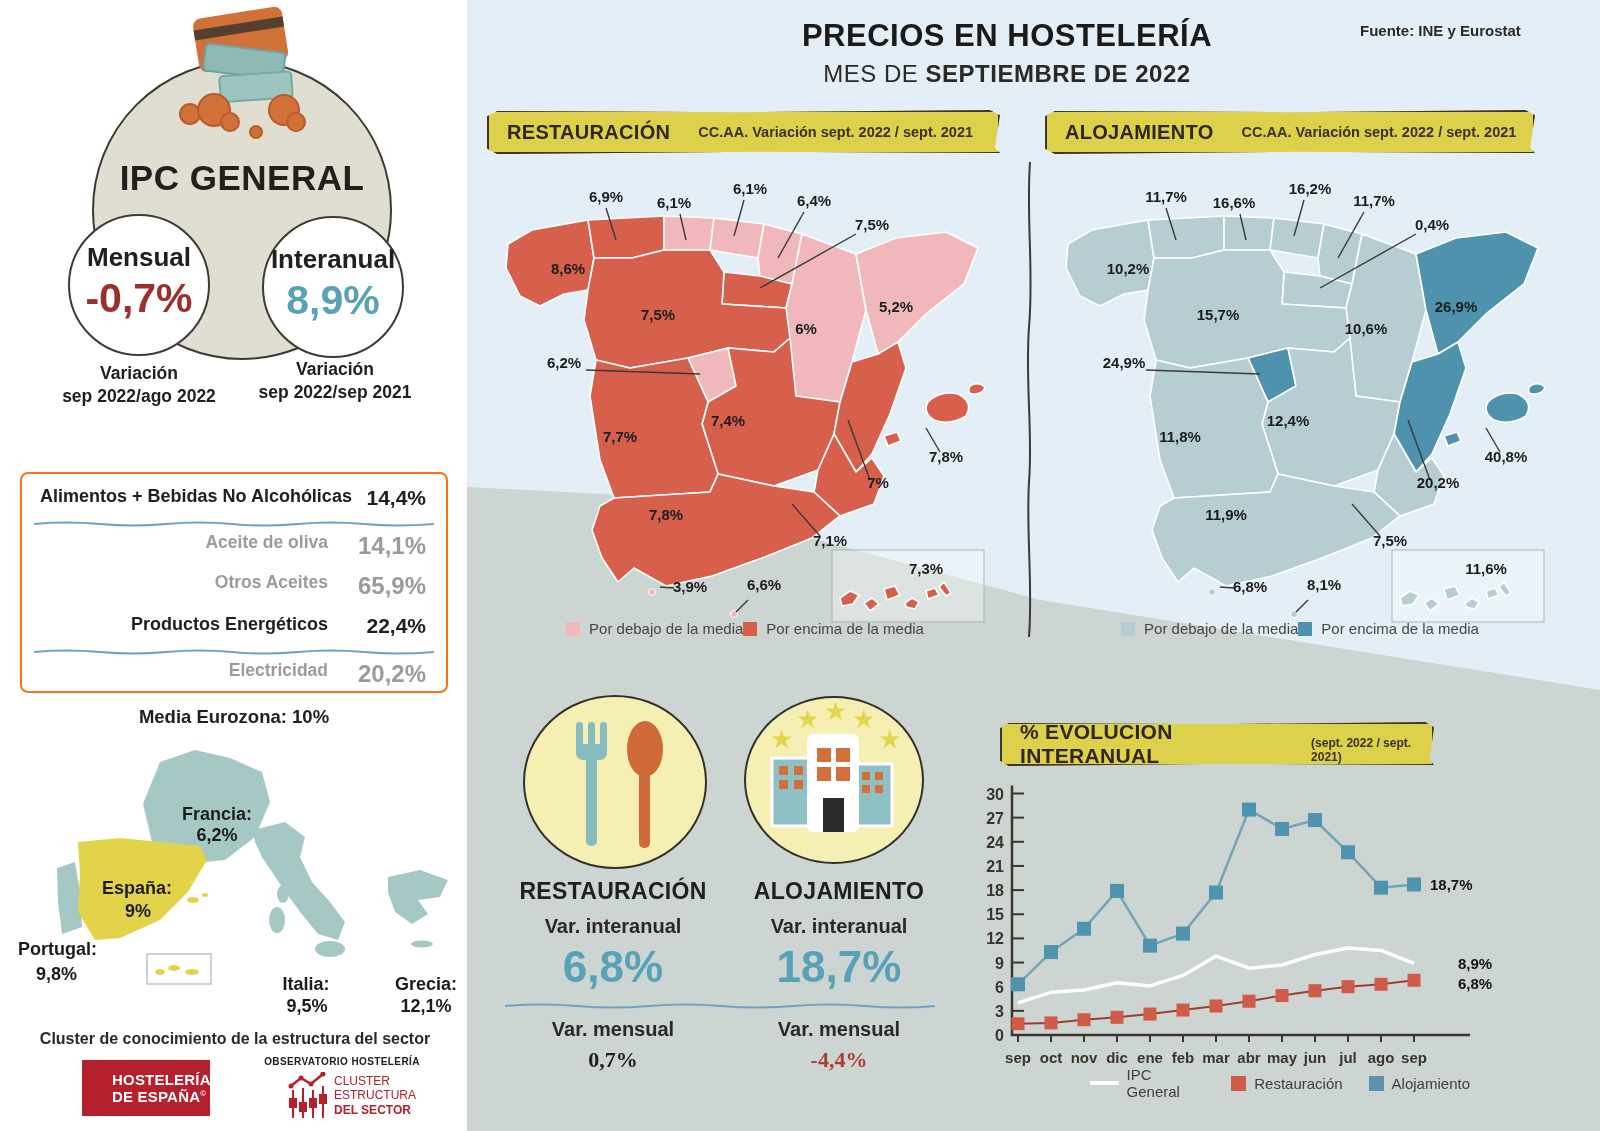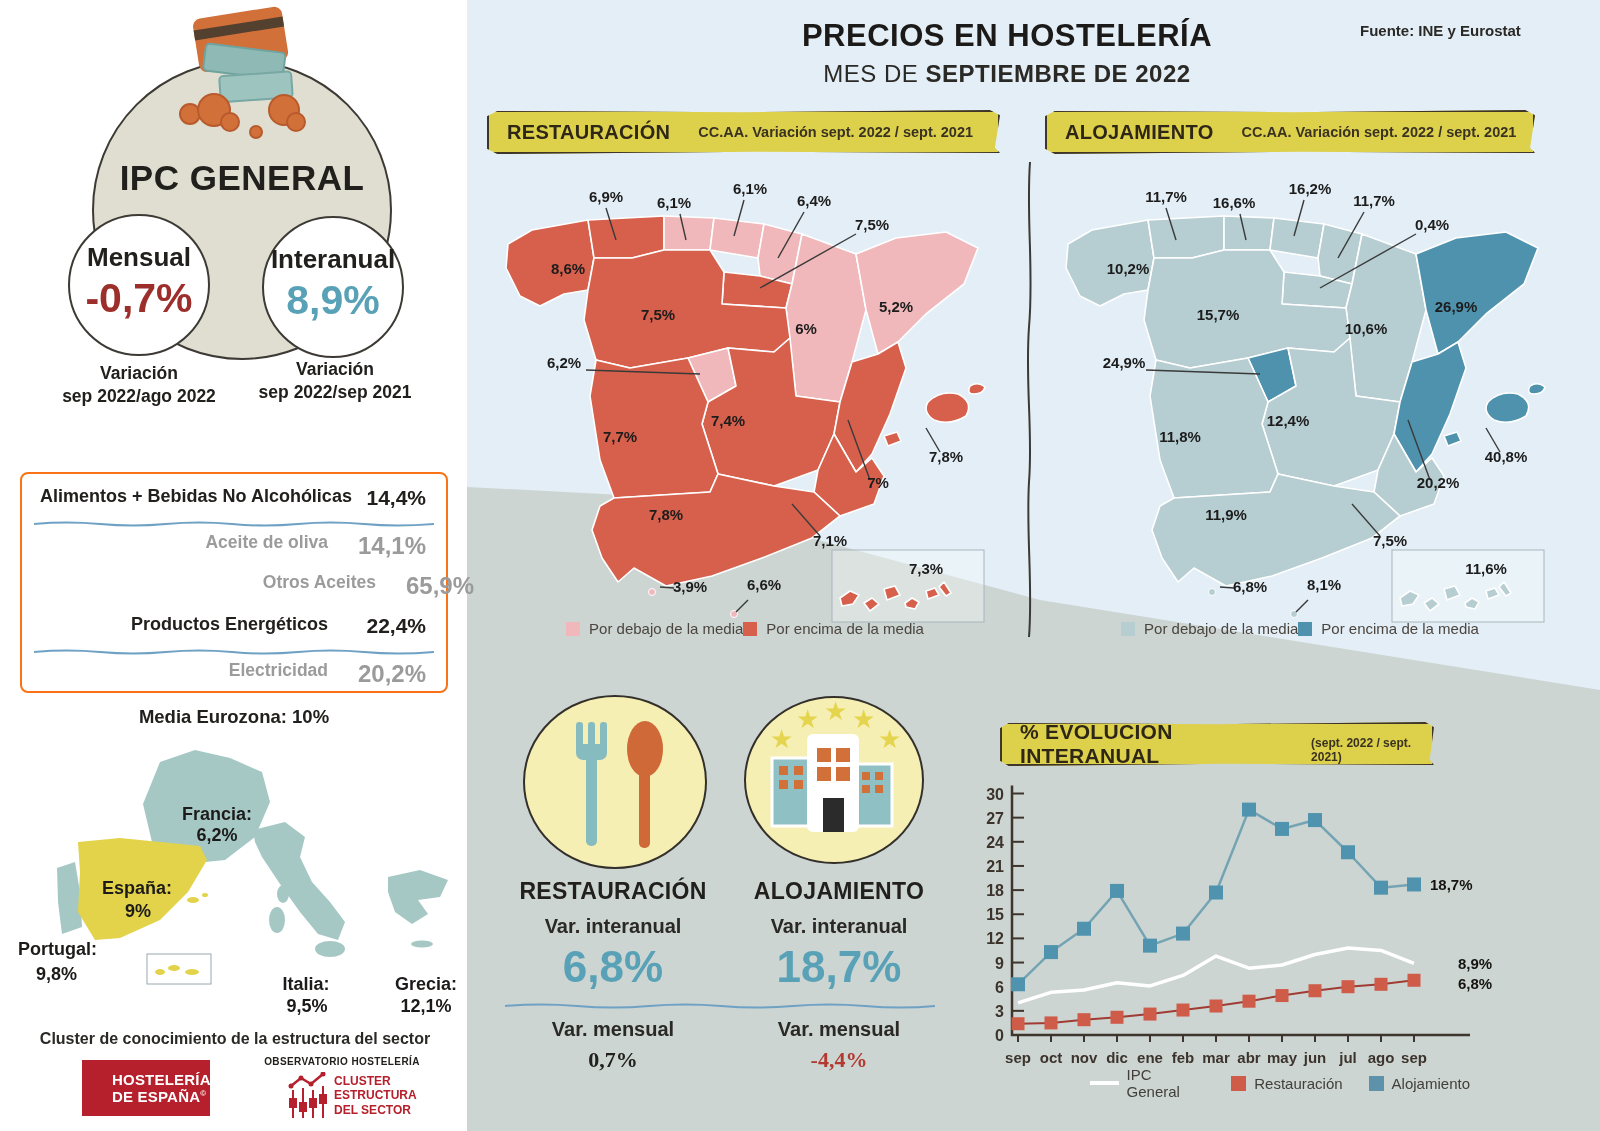--- a/index.html
+++ b/index.html
@@ -68,21 +68,21 @@
             font-size:18.5px;font-weight:700;color:#22201d;}
   .eu-label{font:700 18px "Liberation Sans",sans-serif;fill:#1d1b1a;}
   .cluster-caption{position:absolute;left:15px;top:1030px;width:440px;text-align:center;
                    font-size:16px;font-weight:600;color:#2b2926;}
   .logo-hosteleria{position:absolute;left:82px;top:1060px;width:128px;height:56px;background:#b5202c;
                    display:flex;align-items:center;gap:8px;padding-left:22px;box-sizing:border-box;}
   .logo-hosteleria .lh-text{color:#fff;font-size:15px;font-weight:800;line-height:1.15;letter-spacing:.2px;}
   .logo-obs{position:absolute;left:262px;top:1056px;width:160px;text-align:center;
             font-size:10px;font-weight:700;color:#22201d;letter-spacing:.4px;}
   .logo-cluster-text{position:absolute;left:334px;top:1074px;font-size:12px;color:#b5202c;line-height:1.2;}
-  .logo-cluster-text .l1,.logo-cluster-text .l2{font-weight:700;}
+  .logo-cluster-text .l1,.logo-cluster-text .l2{font-weight:400;}
   .logo-cluster-text .l3{font-weight:800;}
 </style>
 </head>
 <body>
 
 <div id="stage">
 
   <div class="panel-right">
     <svg class="bg-diag" width="1133" height="1131" viewBox="0 0 1133 1131">
       <polygon points="0,487 193,497 573,600 1133,690 1133,1131 0,1131" fill="#ccd5d2"></polygon>
@@ -454,21 +454,21 @@
       <span class="t-label-main">Alimentos + Bebidas No Alcohólicas</span>
       <span class="t-val-main">14,4%</span>
     </div>
     <svg class="abs" style="left:12px;top:46px;" width="400" height="8" viewBox="0 0 400 8" preserveAspectRatio="none">
       <path d="M0,4 Q33,1 66,4 T132,4 T198,4 T264,4 T330,4 T400,4" stroke="#6fa1c4" stroke-width="2" fill="none"></path>
     </svg>
     <div class="t-row" style="top:58px;">
       <span class="t-label-sub">Aceite de oliva</span>
       <span class="t-val-sub">14,1%</span>
     </div>
-    <div class="t-row" style="top:98px;margin-left:48px;">
+    <div class="t-row" style="top:98px;">
       <span class="t-label-sub">Otros Aceites</span>
       <span class="t-val-sub">65,9%</span>
     </div>
     <div class="t-row" style="top:140px;">
       <span class="t-label-main" style="left:auto;right:118px;">Productos Energéticos</span>
       <span class="t-val-main">22,4%</span>
     </div>
     <svg class="abs" style="left:12px;top:174px;" width="400" height="8" viewBox="0 0 400 8" preserveAspectRatio="none">
       <path d="M0,4 Q33,1 66,4 T132,4 T198,4 T264,4 T330,4 T400,4" stroke="#6fa1c4" stroke-width="2" fill="none"></path>
     </svg>

